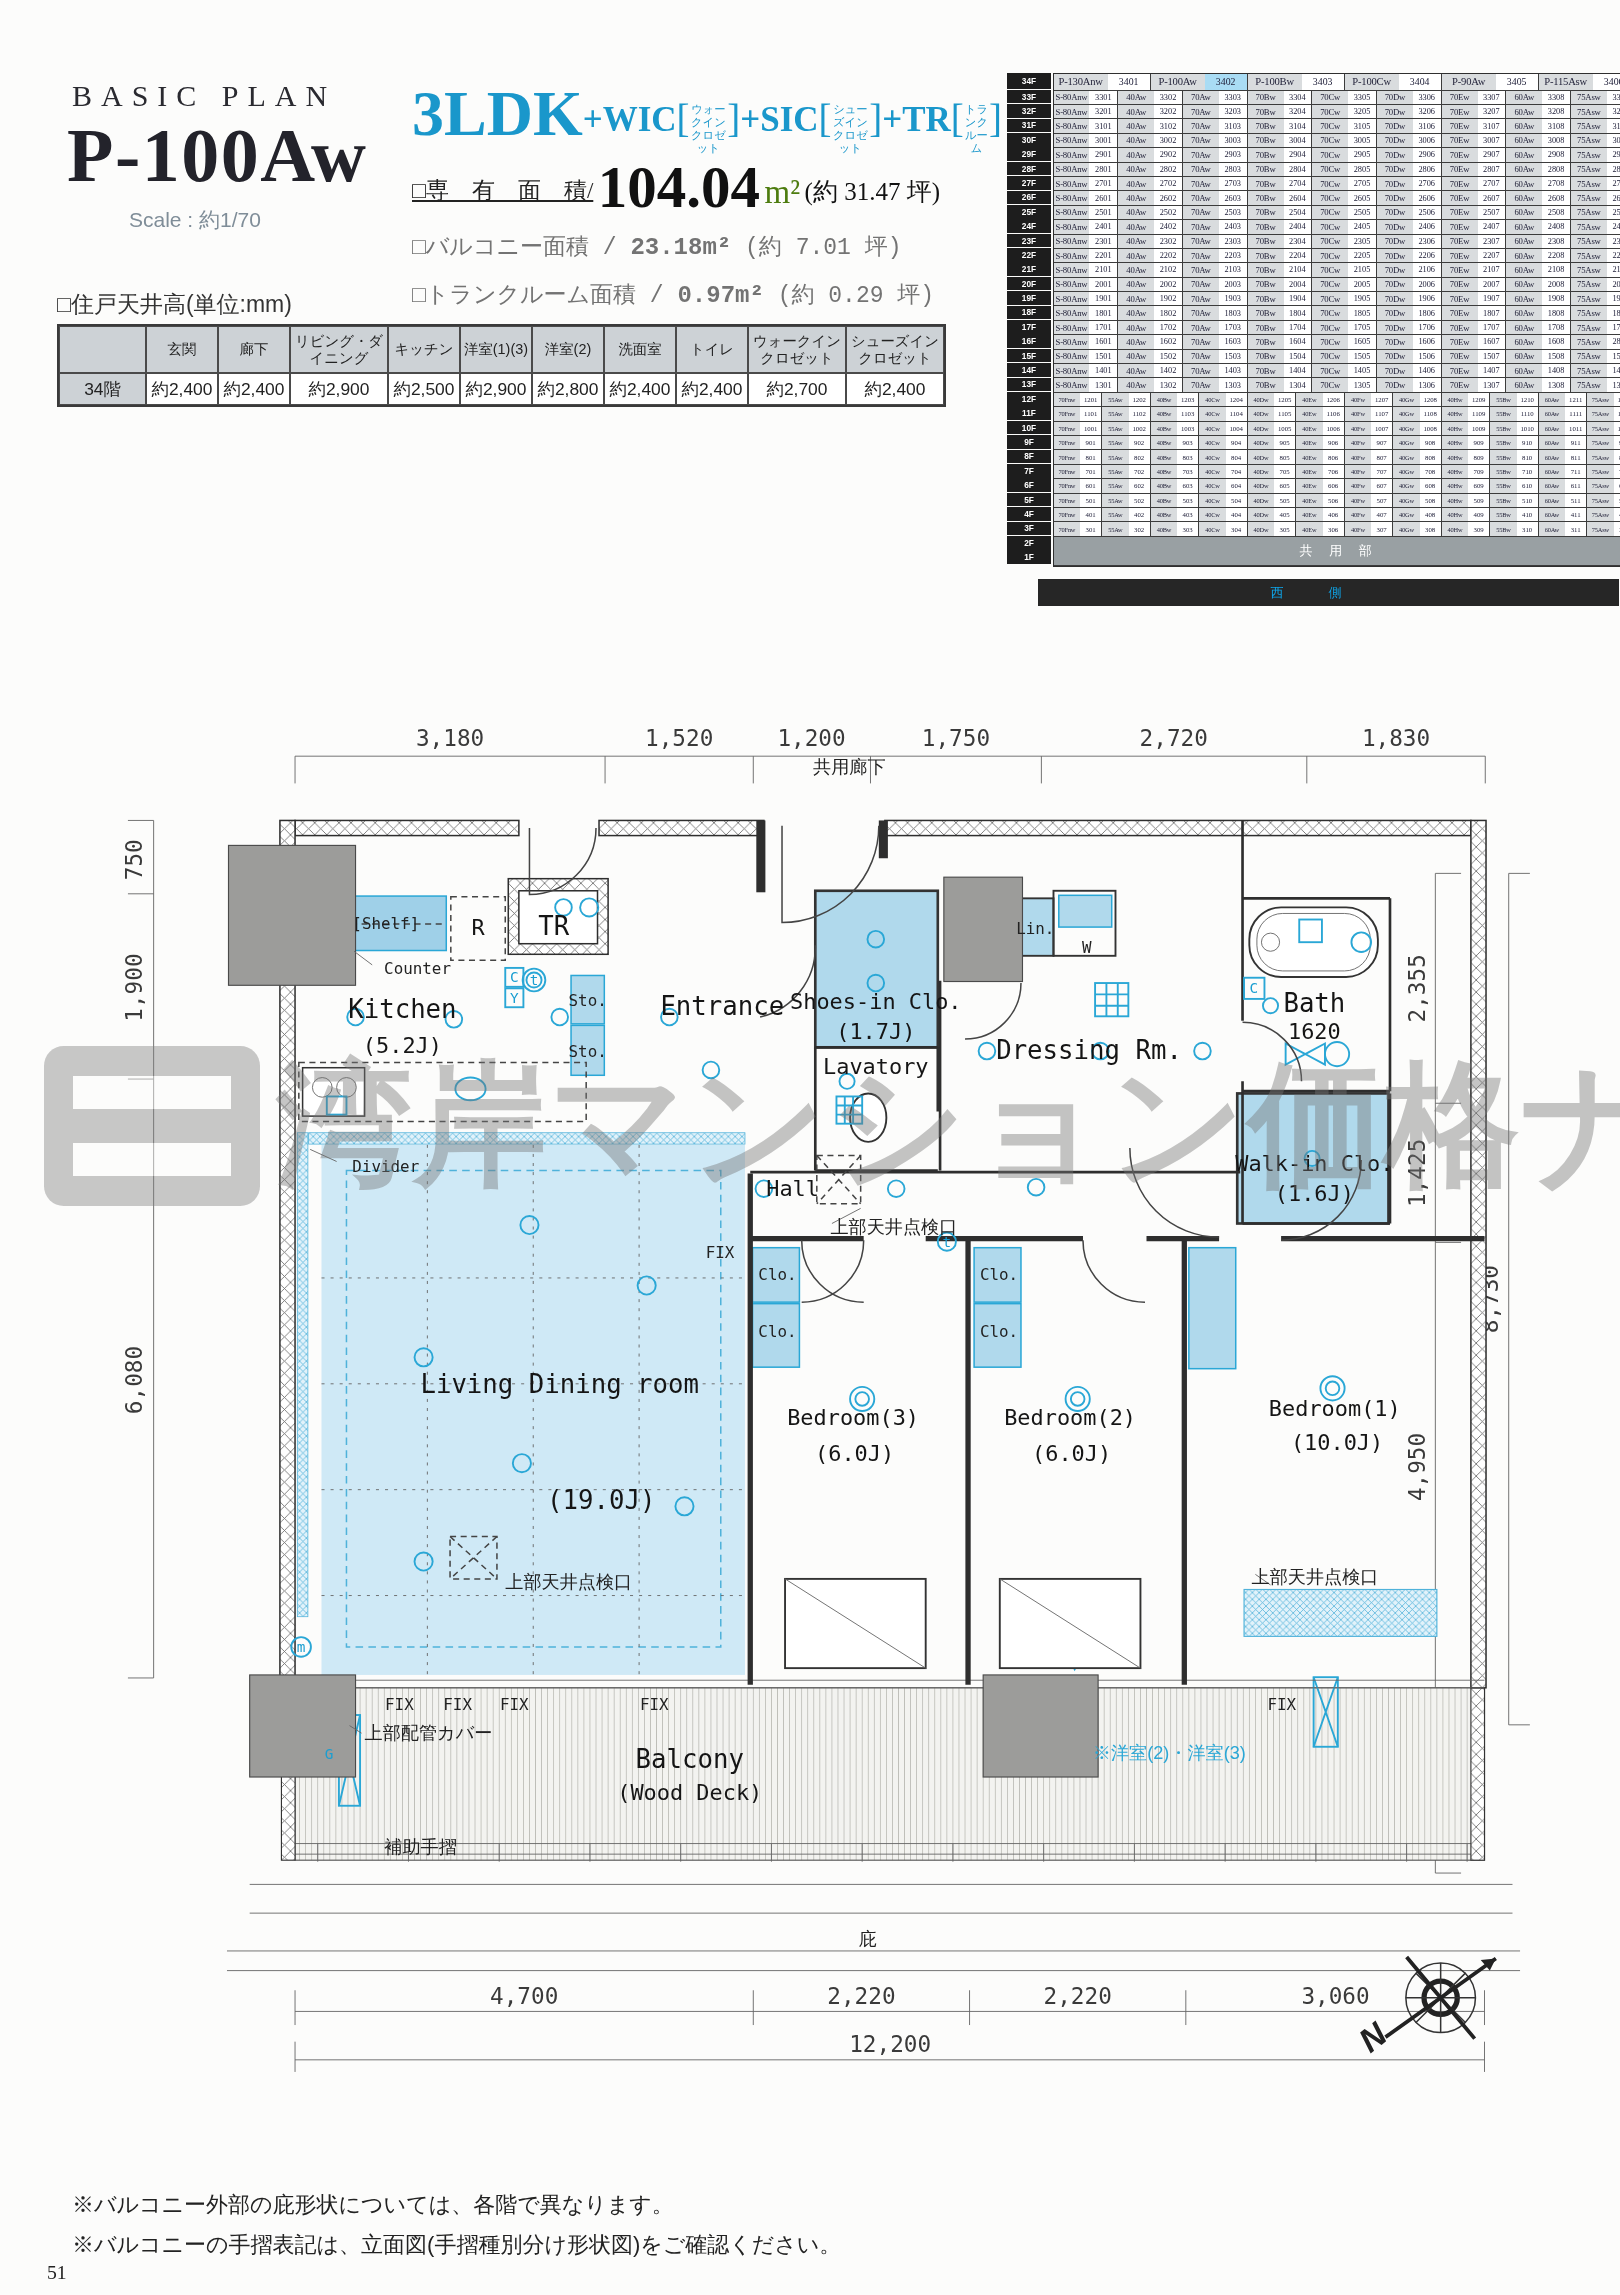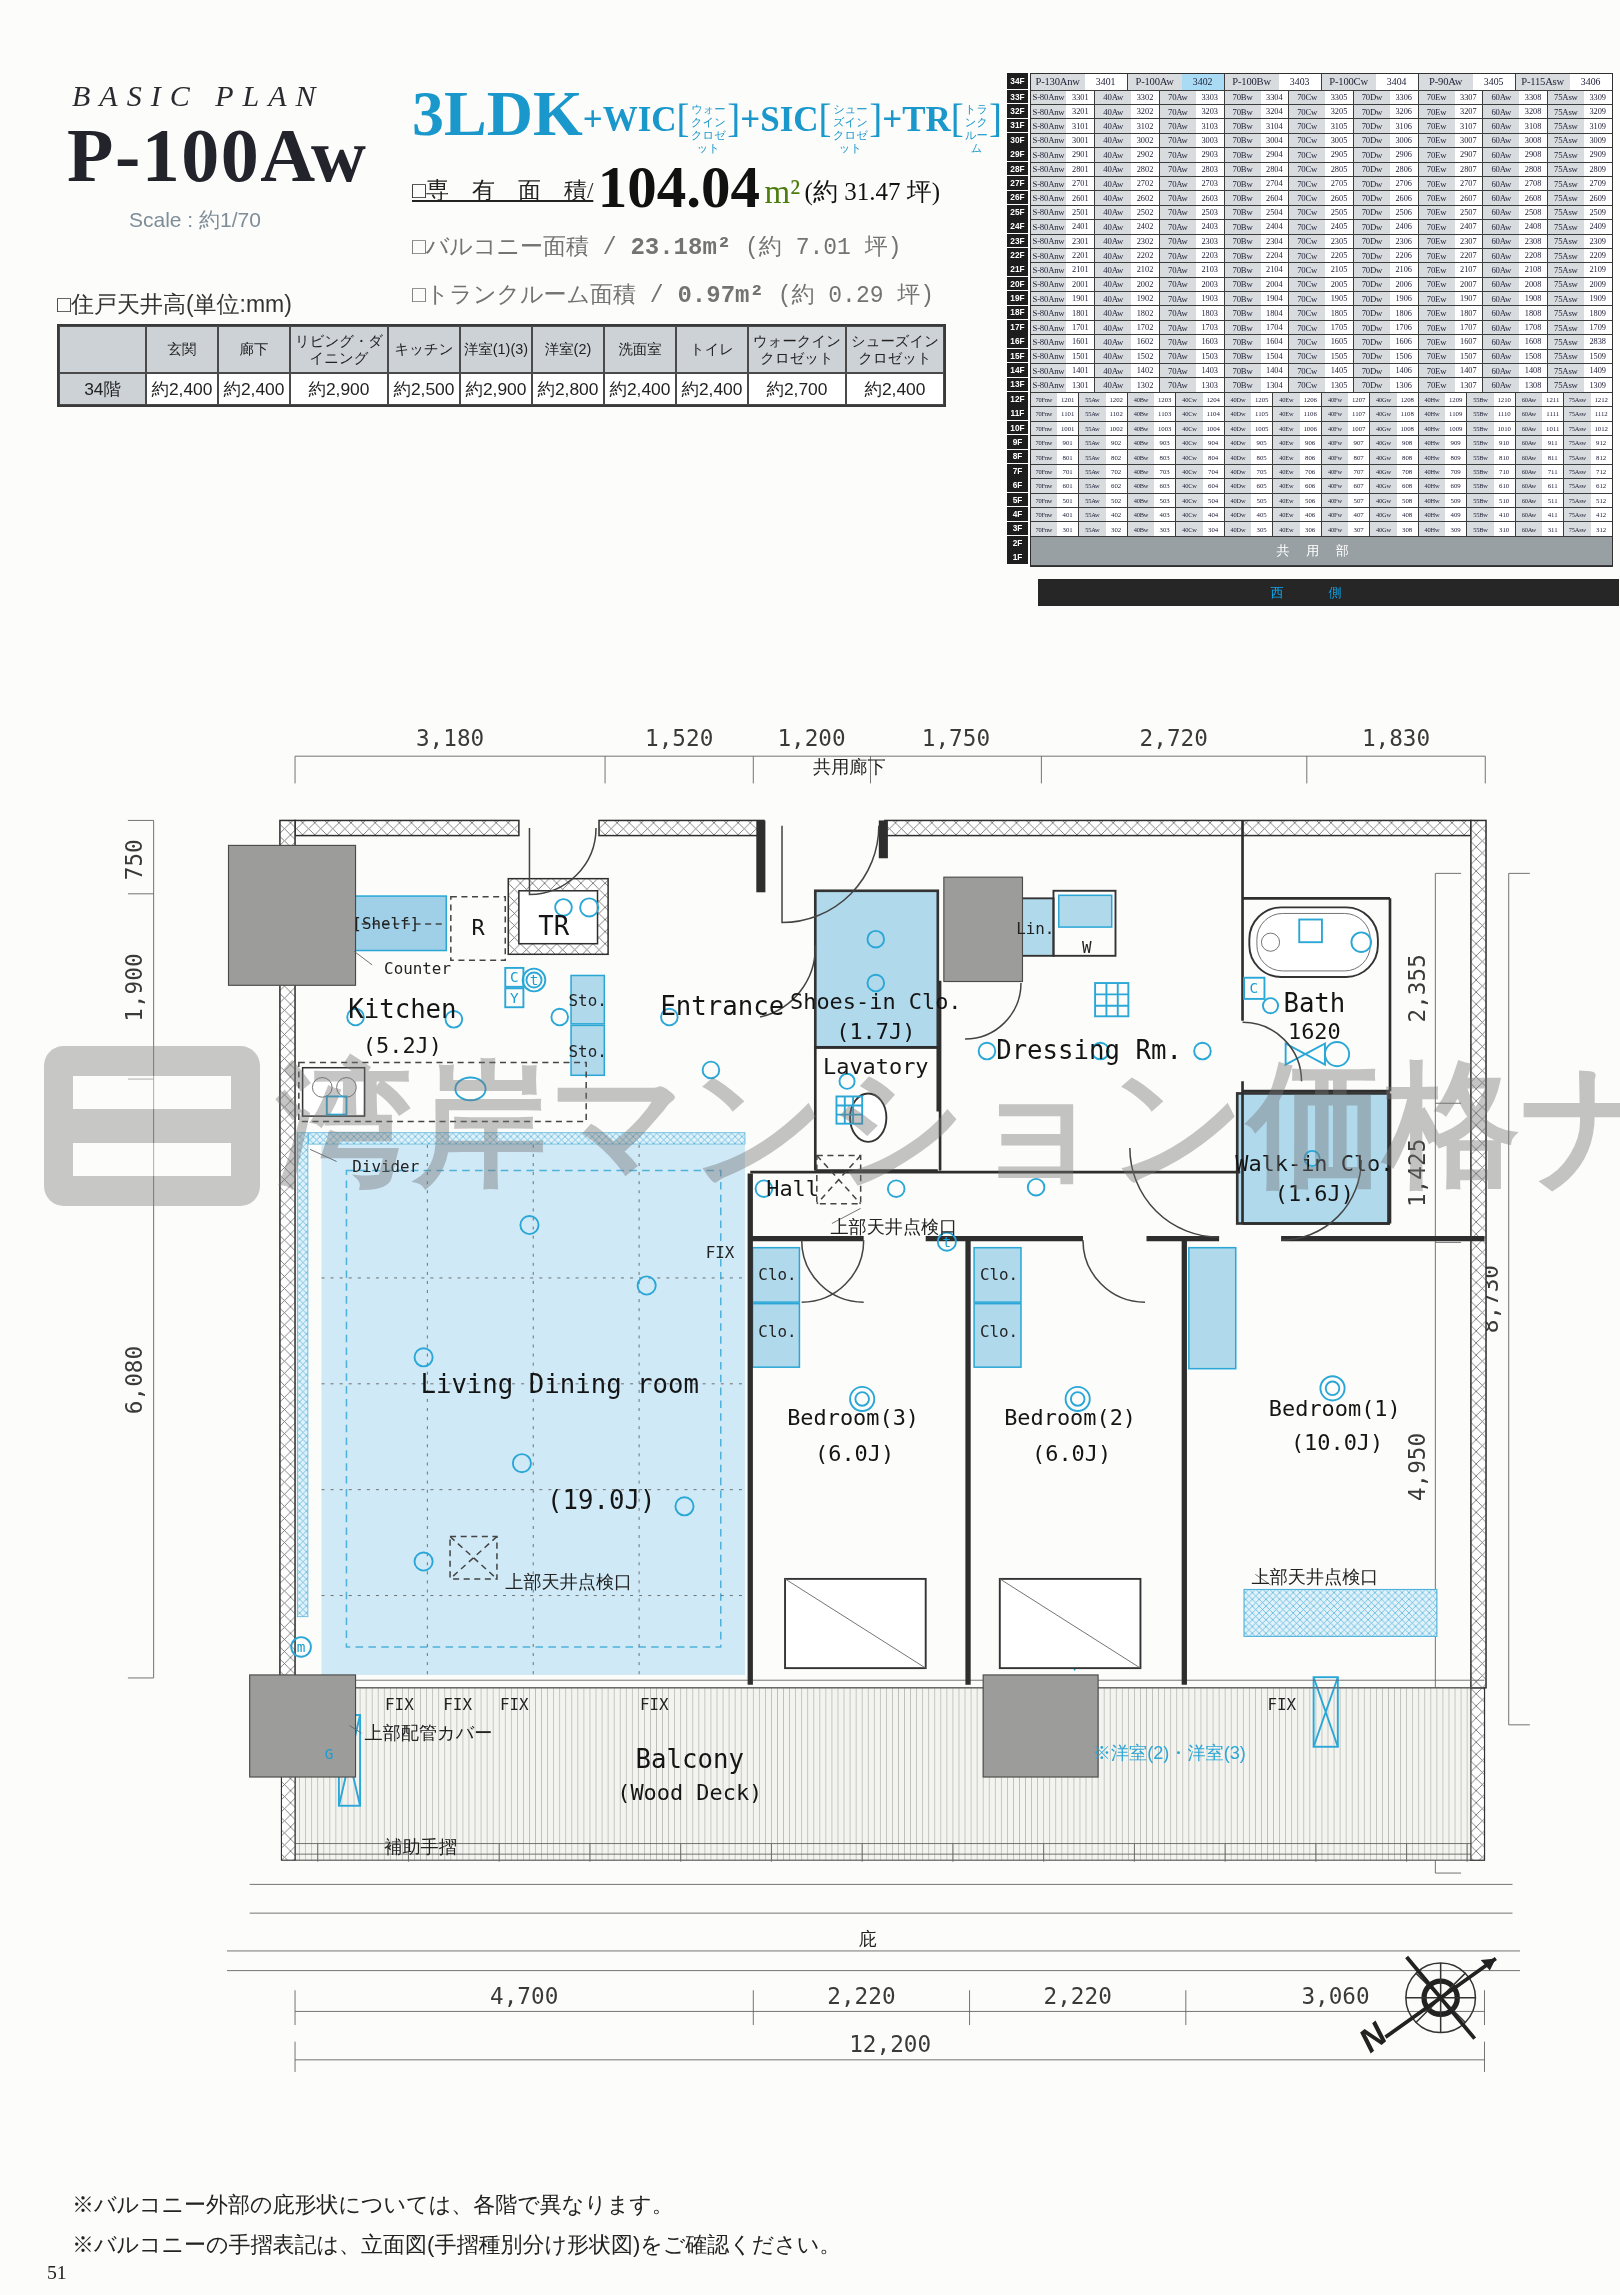--- a/index.html
+++ b/index.html
@@ -2,21 +2,21 @@
 <html style="font-size:12px"><head>
 <meta charset="utf-8">
 <style>
   html,body{margin:0;padding:0;background:#e8e8e8;}
   #page{position:relative;width:1620px;height:2295px;background:#fcfcfb;overflow:hidden;
         font-family:"Liberation Sans",sans-serif;color:#222;}
   .abs{position:absolute;}
 
   
   .basic-plan{left:72px;top:79px;font-family:"Liberation Serif",serif;font-size:30px;
-              letter-spacing:9px;color:#2a2a30;font-style:italic;}
+              letter-spacing:9px;color:#2a2a30;}
   .plan-name{left:67px;top:112px;font-family:"Liberation Serif",serif;font-size:76px;
              font-weight:bold;color:#23232b;letter-spacing:1.5px;}
   .plan-scale{left:129px;top:206px;font-size:21px;color:#7f8d98;}
 
   
   .spec{left:412px;top:82px;width:590px;}
   .spec-line1{display:flex;align-items:flex-start;color:#1a97cb;font-family:"Liberation Serif",serif;}
   .t-main{font-size:64px;line-height:64px;font-weight:bold;}
   .t-abbr{font-size:35px;line-height:35px;font-weight:bold;margin-top:19.7px;}
   .t-brk{font-size:39px;line-height:39px;margin-top:16.6px;font-weight:normal;}
@@ -36,21 +36,21 @@
   .ccell{border:1.1px solid #4a4a4a;display:flex;align-items:center;justify-content:center;
          text-align:center;box-sizing:border-box;}
   .chcell{background:#cdd2d6;font-size:14.4px;line-height:16.6px;height:47px;padding:0 3px;}
   .ccorner{background:#cdd2d6;width:87px;flex:none;}
   .cval{background:#fff;font-size:17.4px;height:32px;}
   .c-std{width:72px;flex:none;}
   .c-wide{width:98px;flex:none;}
 
   
   #stack{left:1007px;top:73px;display:flex;}
-  #floors{width:21px;flex:none;margin-right:1.5px;}
+  #floors{width:44px;flex:none;margin-right:1.5px;}
   .fl{height:13.6px;margin-bottom:0.8px;background:#1d1d1d;color:#fff;font-size:8.3px;
       display:flex;align-items:center;justify-content:center;font-weight:bold;}
   .fl.big{height:16px;}
   #grid{width:581px;border:1.5px solid #2f2f2f;box-sizing:content-box;}
   .srow{display:flex;height:14.4px;border-bottom:0.8px solid #3c3c3c;box-sizing:border-box;}
   .srow.big{height:16.6px;}
   .scell{flex:1;display:flex;border-right:0.8px solid #3c3c3c;overflow:hidden;}
   .scell:last-child{border-right:none;}
   .st{flex:1.3;background:#d9dcde;color:#23233a;font-family:"Liberation Serif",serif;
       font-size:8.7px;display:flex;align-items:center;justify-content:center;letter-spacing:-0.2px;white-space:nowrap;}

